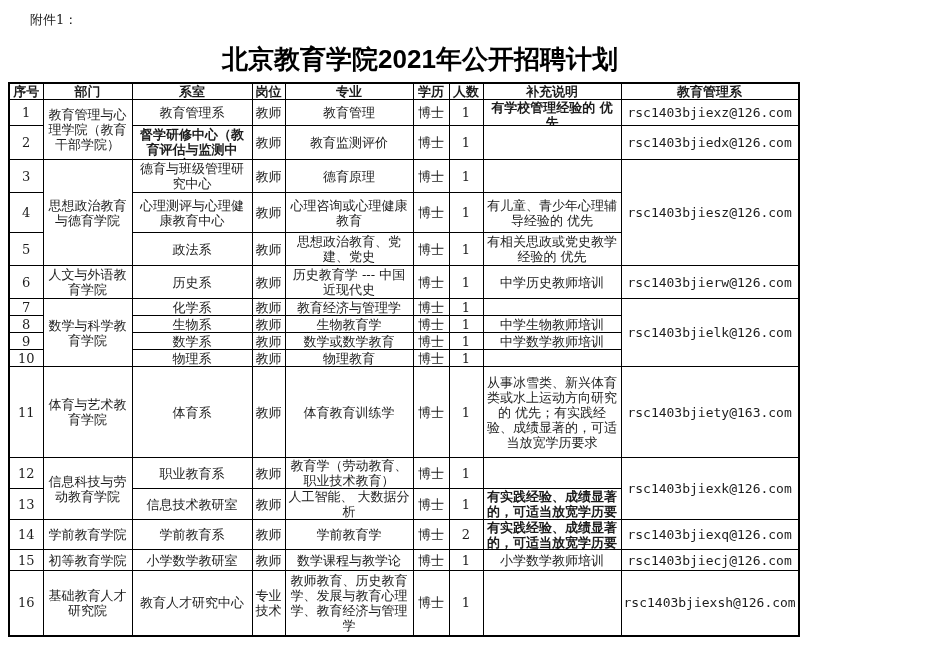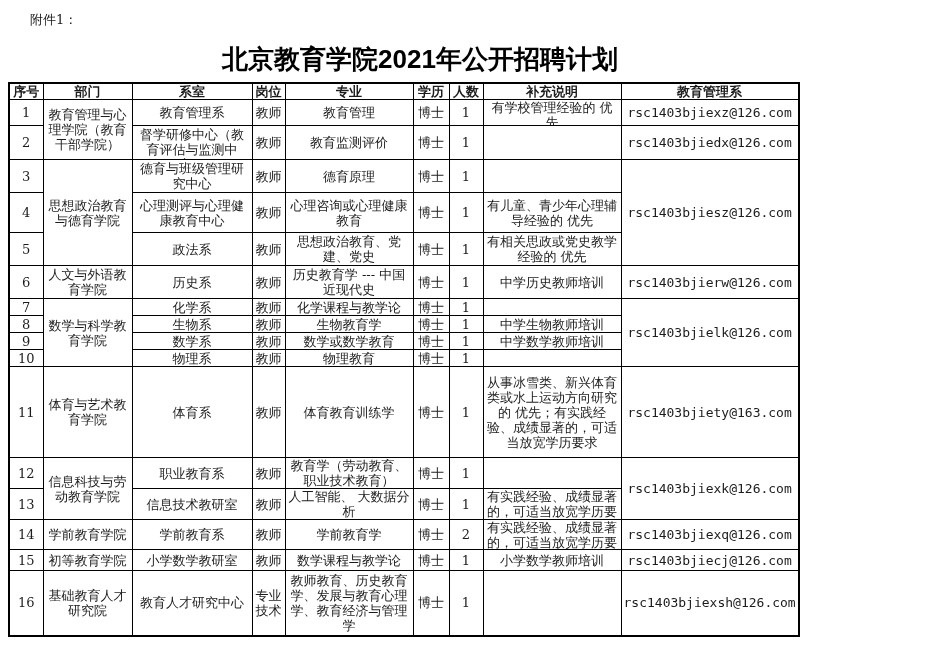--- a/index.html
+++ b/index.html
@@ -47,21 +47,21 @@
   }
   td.c-no { font-size:12px; }
   td.c-major, th.c-major { border-left-width:2px; }
   td.c-email {
     font-family:"DejaVu Sans Mono", monospace;
     font-size:11.5px;
     white-space:nowrap;
     padding:0 1px;
   }
   .cw { margin:0 auto; }
-  .clip { overflow:hidden; }
+  .clip { overflow:hidden;font-weight:bold; }
 </style>
 </head>
 <body>
 
 <div class="attachment-label">附件1：</div>
 
 <div class="doc-title">北京教育学院2021年公开招聘计划</div>
 
 <div class="table-wrap">
   <table class="recruit">
@@ -256,21 +256,21 @@
           <td class="c-dept" rowspan="4">
             <div class="cw">数学与科学教育学院</div>
           </td>
           <td class="c-unit">
             <div class="cw">化学系</div>
           </td>
           <td class="c-post">
             <div class="cw">教师</div>
           </td>
           <td class="c-major">
-            <div class="cw">化学课程与教学论</div>
+            <div class="cw">教育经济与管理学</div>
           </td>
           <td class="c-degree">
             <div class="cw">博士</div>
           </td>
           <td class="c-count">
             <div class="cw">1</div>
           </td>
           <td class="c-note">
             <div class="cw"></div>
           </td>

